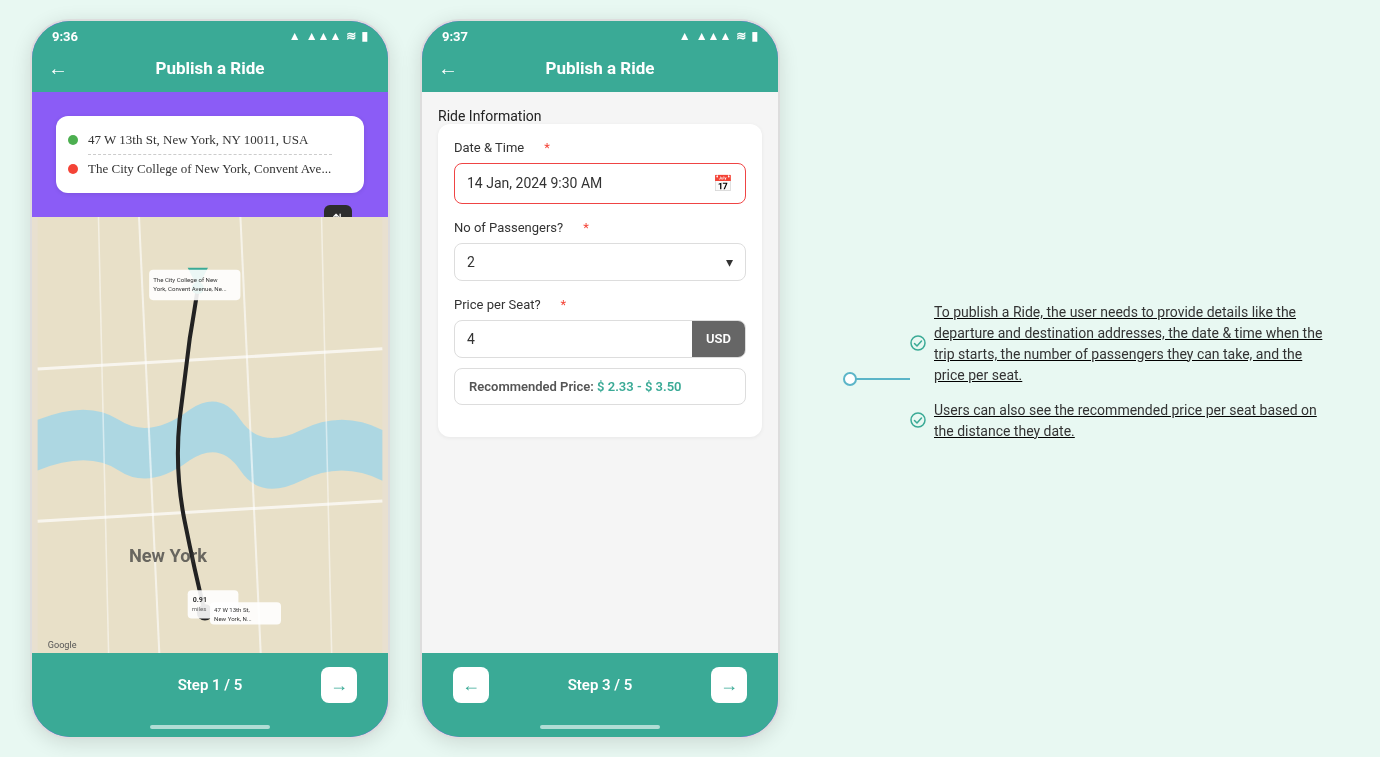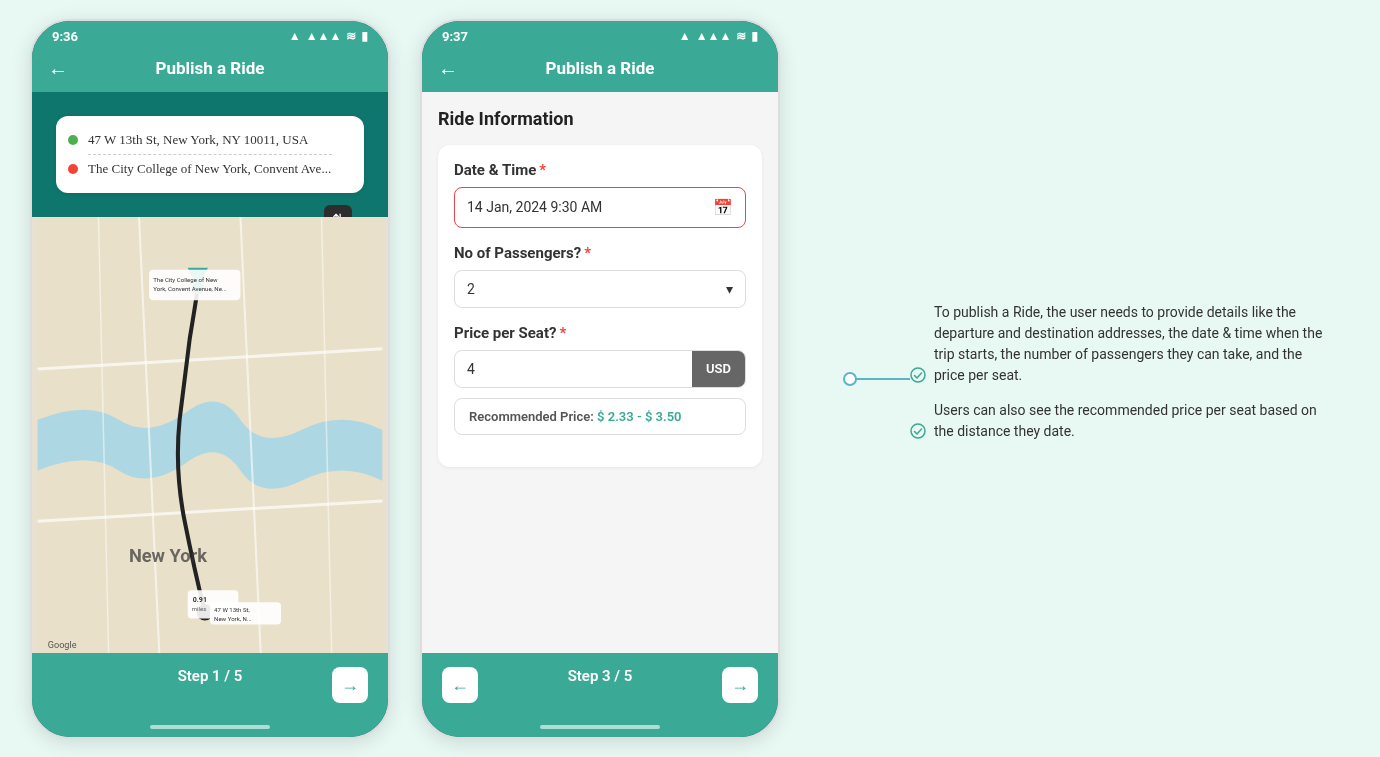--- a/index.html
+++ b/index.html
@@ -13,21 +13,21 @@
       align-items: center;
       justify-content: flex-start;
       padding: 20px 30px;
       gap: 30px;
     }
 
     
     .phone-frame {
       width: 360px;
       height: 720px;
-      background: #0f766e;
+      background: #8b5cf6;
       border-radius: 40px;
       border: 2px solid #ddd;
       overflow: hidden;
       display: flex;
       flex-direction: column;
       box-shadow: 0 4px 20px rgba(0,0,0,0.12);
       flex-shrink: 0;
     }
 
     
@@ -125,22 +125,23 @@
     }
     .map-svg {
       width: 100%;
       height: 100%;
     }
 
     
     .phone-footer {
       background: #3aaa96;
       display: flex;
+      align-items: center;
       justify-content: space-between;
-      padding: 14px 20px;
+      padding: 14px 31px;
       color: white;
     }
     .phone-footer .step-label {
       font-size: 15px;
       font-weight: 600;
     }
     .nav-btn {
       background: white;
       border-radius: 8px;
       width: 36px;
@@ -168,42 +169,41 @@
     }
 
     
     .ride-info-content {
       flex: 1;
       overflow-y: auto;
       padding: 16px;
       background: #f5f5f5;
     }
     .ride-info-title {
-      font-size: 18px;
-      font-weight: 700;
+      font-size: 14px;
+      font-weight: 400;
       color: #222;
-      margin-bottom: 16px;
     }
     .info-card {
       background: white;
       border-radius: 12px;
       padding: 16px;
       box-shadow: 0 1px 4px rgba(0,0,0,0.06);
     }
     .form-group {
       margin-bottom: 16px;
     }
     .form-label {
-      font-size: 15px;
-      font-weight: 700;
+      font-size: 13px;
+      font-weight: 400;
       color: #333;
       margin-bottom: 8px;
       display: flex;
       align-items: center;
-      gap: 3px;
+      gap: 20px;
     }
     .required-star { color: #f44336; }
     .form-input {
       border: 1px solid #ef4444;
       border-radius: 8px;
       padding: 10px 12px;
       font-size: 14px;
       color: #333;
       width: 100%;
       display: flex;
@@ -267,23 +267,24 @@
       justify-content: flex-start;
       padding-left: 40px;
       position: relative;
     }
     .annotation-content {
       background: transparent;
       max-width: 420px;
     }
     .annotation-item {
       display: flex;
-      align-items: flex-end;
+      align-items: center;
       gap: 8px;
       margin-bottom: 14px;
+      text-decoration: underline;
     }
     .annotation-check {
       color: #3aaa96;
       font-size: 14px;
       margin-top: 2px;
       flex-shrink: 0;
     }
     .annotation-text {
       font-size: 14px;
       color: #333;

